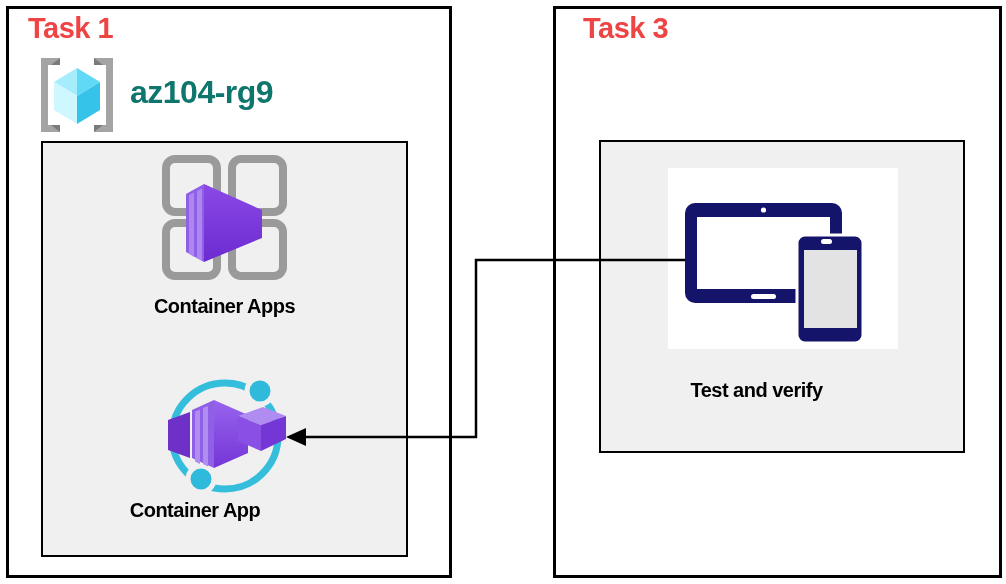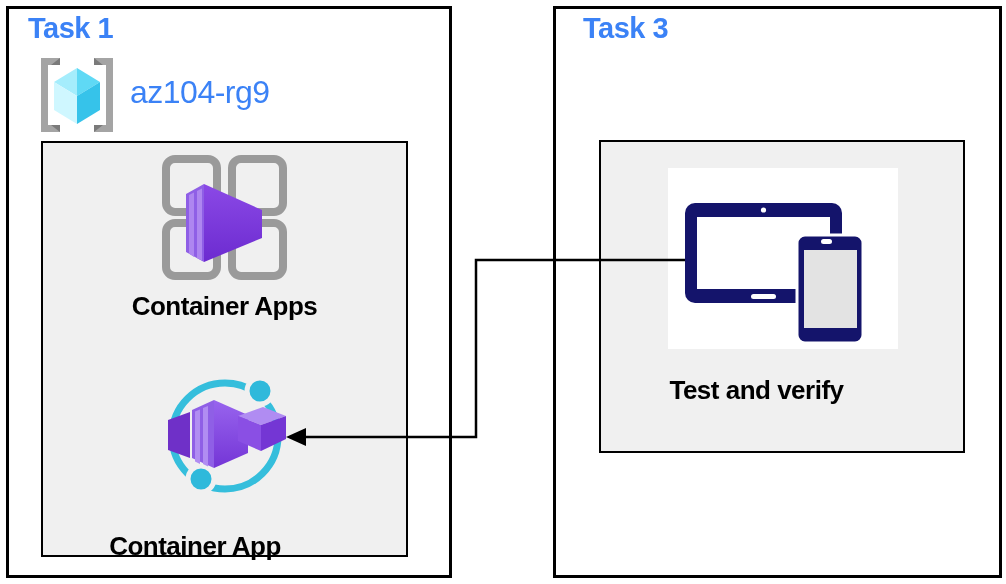--- a/index.html
+++ b/index.html
@@ -7,43 +7,43 @@
     position:relative;width:1006px;height:584px;background:#fff;overflow:hidden;
     font-family:"Liberation Sans",sans-serif;
   }
   .task-box{
     position:absolute;top:6px;height:572px;width:446px;
     background:#fff;border:3px solid #000;box-sizing:border-box;
   }
   .task-box.t1{left:6px;}
   .task-box.t2{left:553px;width:449px;}
   .task-title{
-    position:absolute;font-size:29px;font-weight:700;color:#3b82f6;letter-spacing:-0.5px;
+    position:absolute;font-size:29px;font-weight:700;color:#ef4444;letter-spacing:-0.5px;
   }
   .t1-title{left:28px;top:12px;}
   .t2-title{left:583px;top:12px;}
   .inner-box{
     position:absolute;background:#F0F0F0;border:2px solid #000;box-sizing:border-box;
   }
   .inner1{left:41px;top:141px;width:367px;height:416px;}
   .inner2{left:599px;top:140px;width:366px;height:313px;}
   .icon{position:absolute;}
   .rg-icon{left:36px;top:56px;}
   .rg-label{
-    position:absolute;left:130px;top:74px;font-size:32px;font-weight:400;color:#3b82f6;letter-spacing:-0.5px;
+    position:absolute;left:130px;top:74px;font-size:32px;font-weight:700;color:#0f766e;letter-spacing:-0.5px;
   }
   .env-icon{left:159px;top:152px;}
   .app-icon{left:160px;top:376px;}
   .dev-area{position:absolute;left:668px;top:168px;width:230px;height:181px;background:#fff;}
   .node-label{
-    position:absolute;text-align:center;font-size:26px;font-weight:700;color:#000;
+    position:absolute;text-align:center;font-size:20px;font-weight:700;color:#000;
     letter-spacing:-0.5px;line-height:40px;
   }
   .env-label{left:41px;top:286px;width:367px;}
-  .app-label{left:41px;top:526px;width:308px;}
+  .app-label{left:41px;top:490px;width:308px;}
   .test-label{left:599px;top:370px;width:315px;}
   .arrow-layer{position:absolute;left:0;top:0;pointer-events:none;}
 </style>
 </head>
 <body>
 
 <div class="canvas">
 
   <div class="task-box t1"></div>
 

